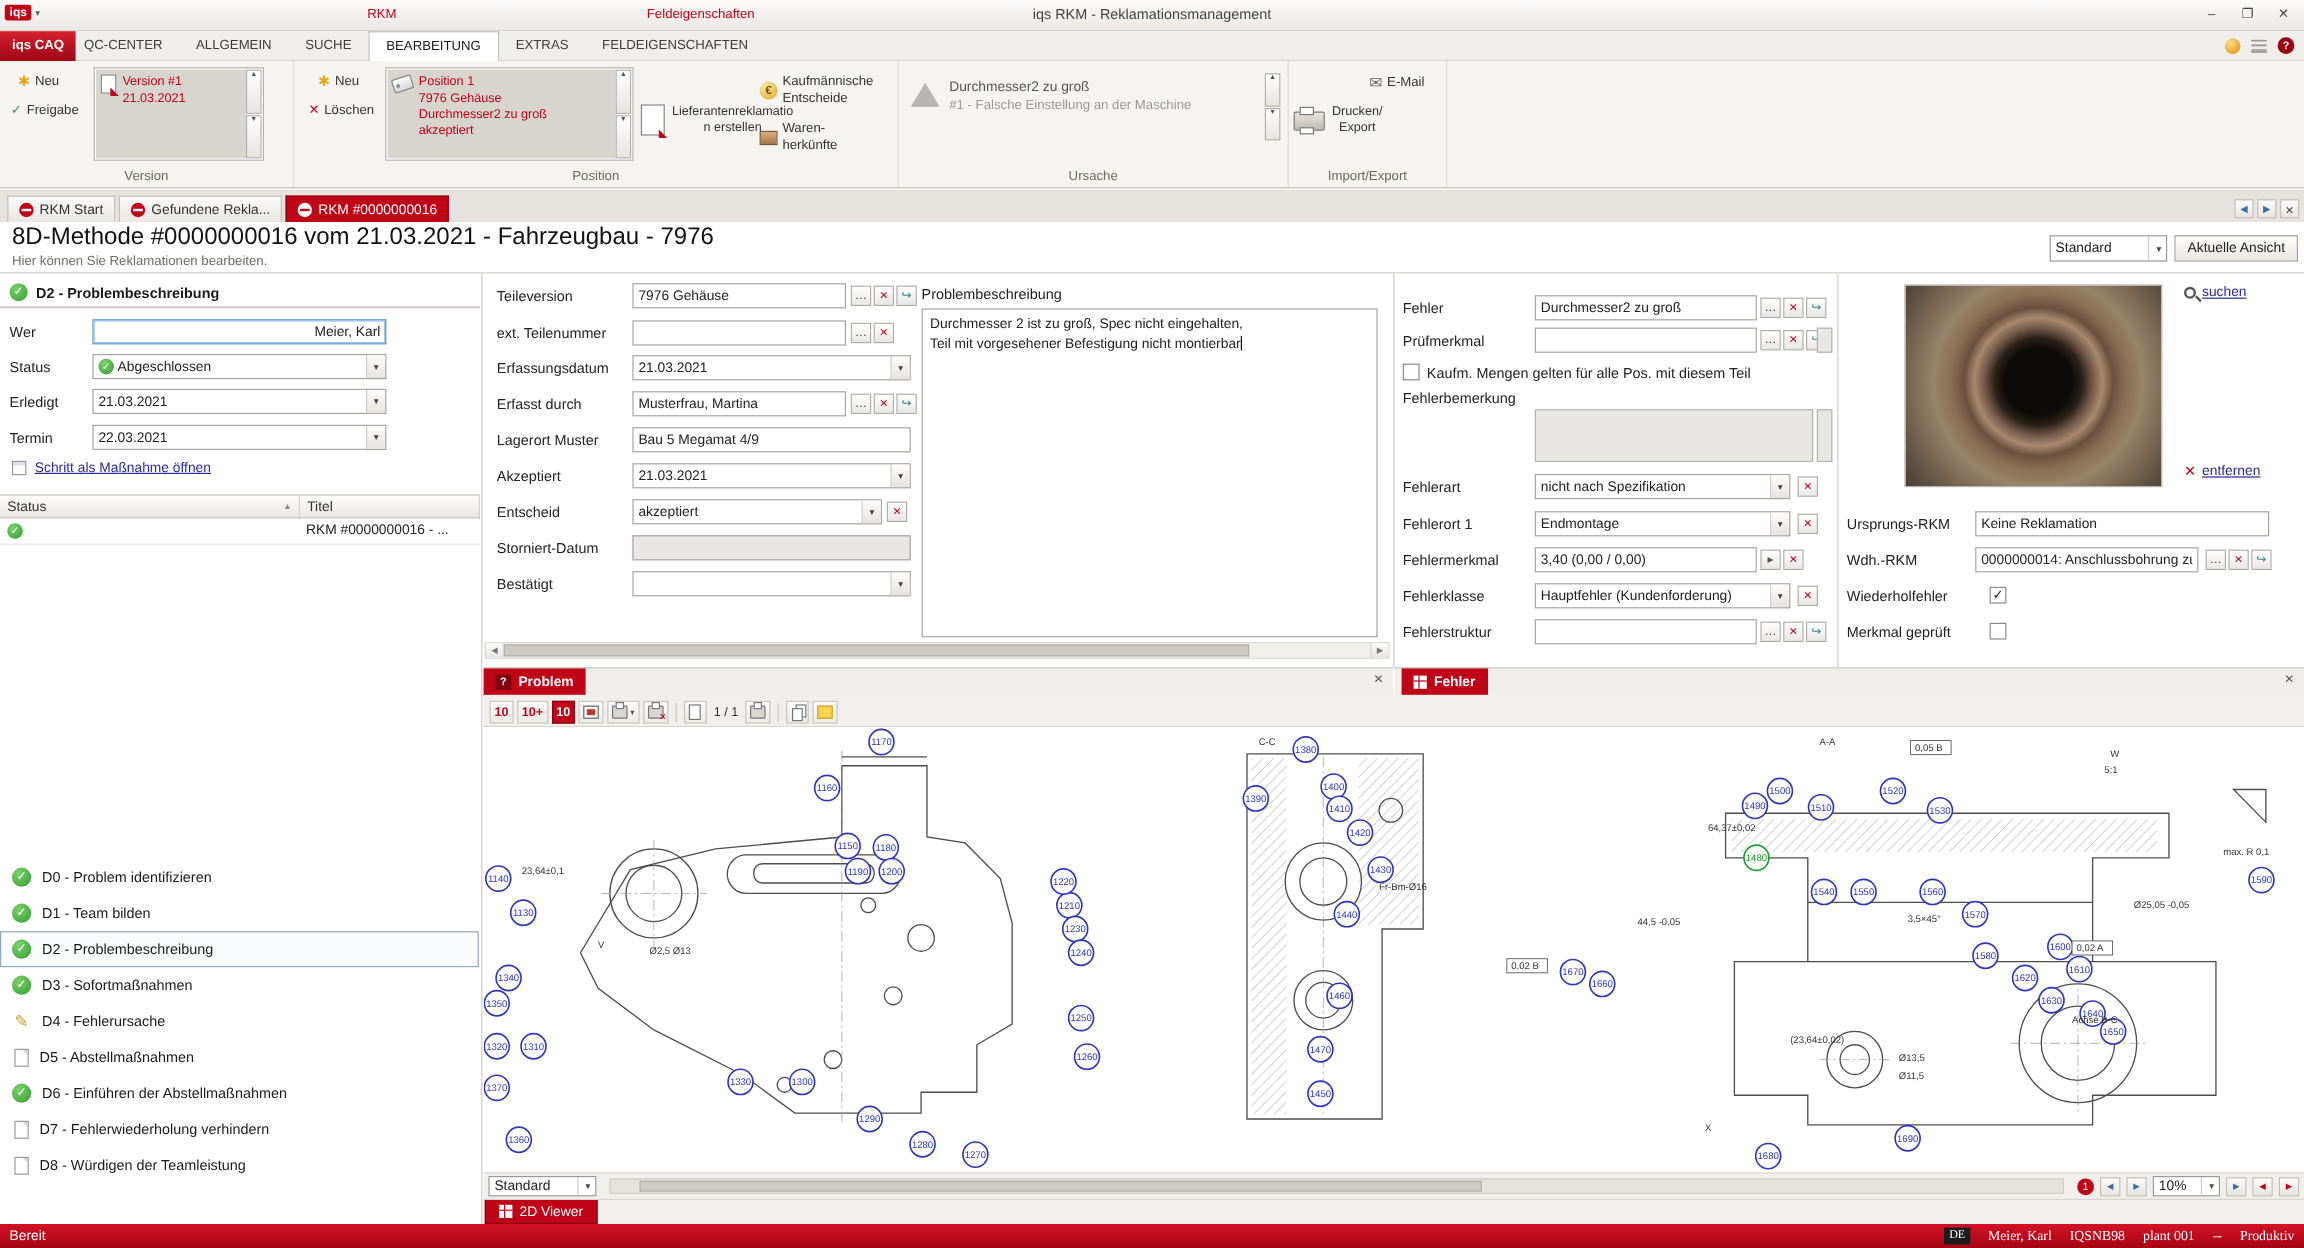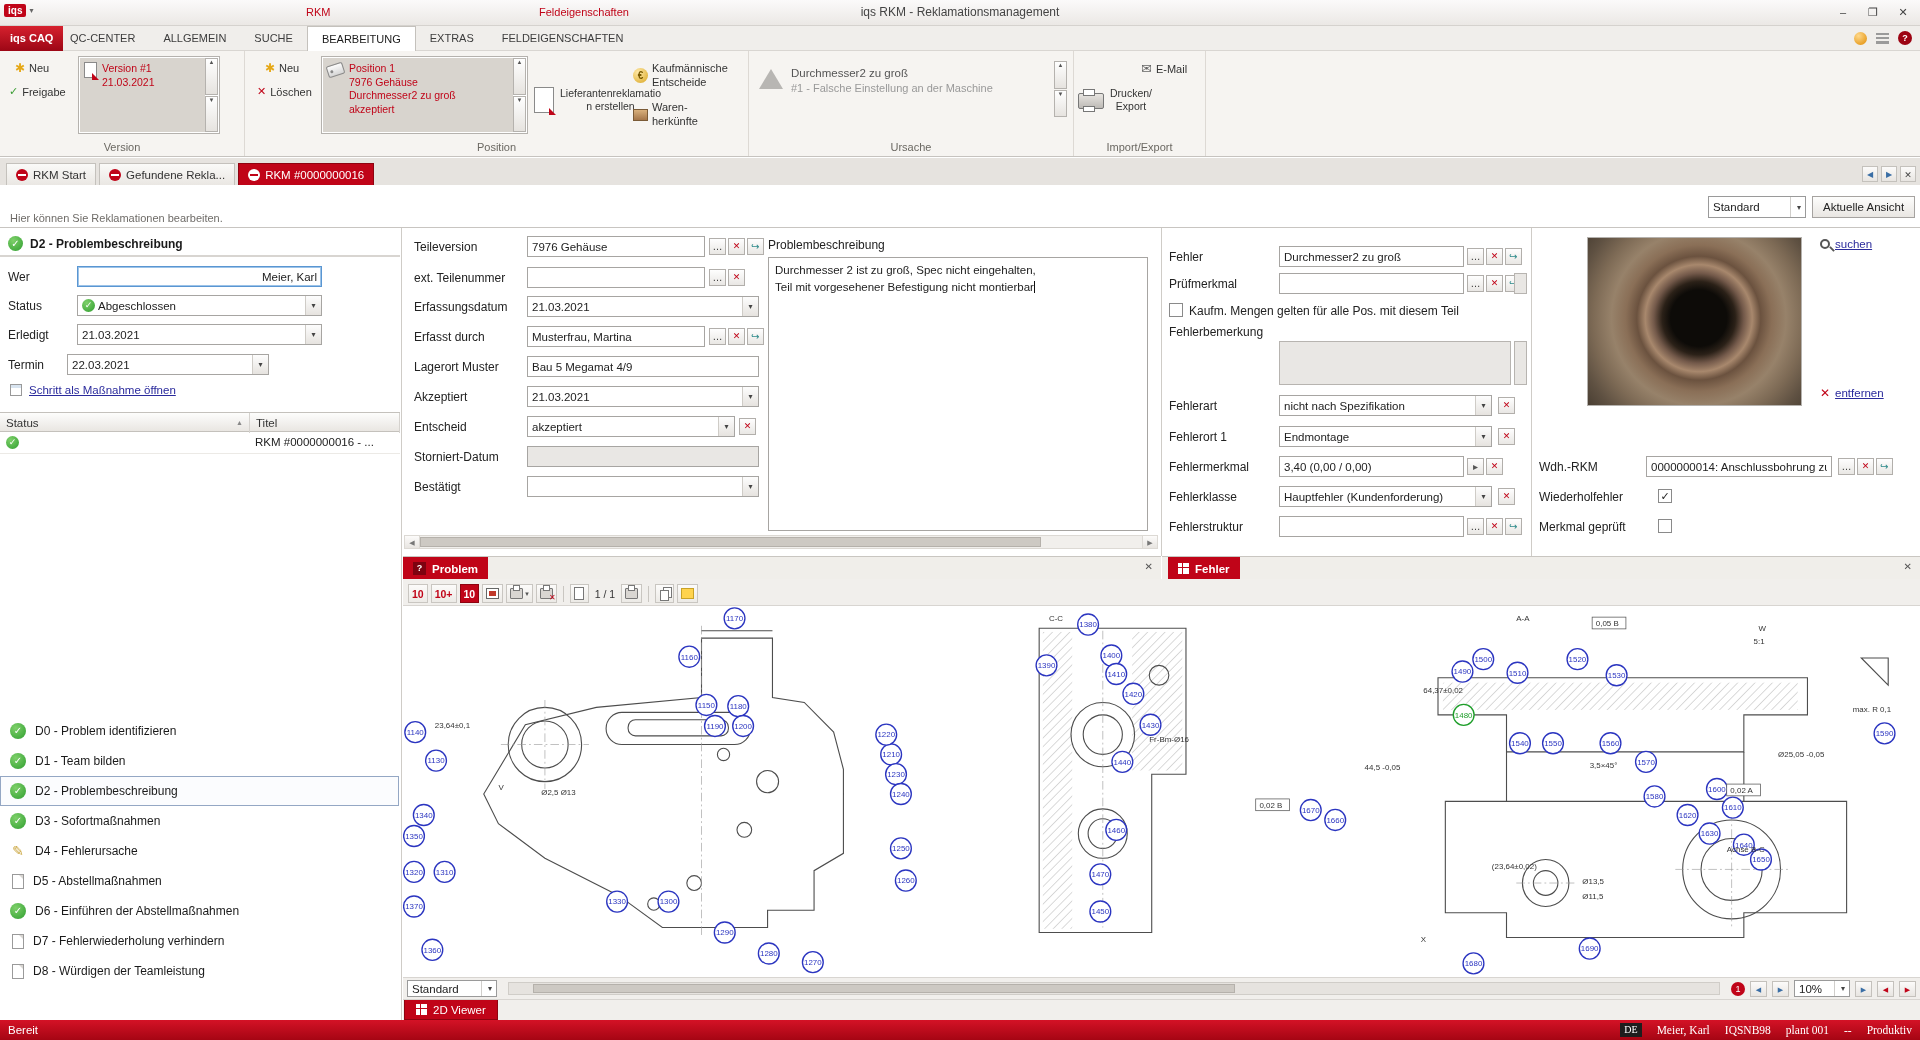--- a/index.html
+++ b/index.html
@@ -342,20 +342,21 @@
         </div>
       </div>
     <div class="dtnav">
       <span class="dtn">◀</span>
       <span class="dtn">▶</span>
       <span class="dtn x">✕</span>
     </div>
   </div>
 
   <div class="pagehead">
+    <div class="ph-title">8D-Methode #0000000016 vom 21.03.2021 - Fahrzeugbau - 7976</div>
     <div class="ph-sub">Hier können Sie Reklamationen bearbeiten.</div>
     <div class="ph-select" style="left:1708px;top:11px;width:98px">
         <span>Standard</span>
         <span class="dd8">▾</span>
       </div>
     <div class="ph-btn" style="left:1812px;top:11px">Aktuelle Ansicht</div>
   </div>
 
   <div class="panel" style="left:0;top:228px;width:400px;height:792px">
     <div class="sp-header">
@@ -379,21 +380,21 @@
         </div>
         <div class="frow" style="top: 96px;">
           <span class="flabel" style="left: 8px;">Erledigt</span>
           <div class="fctl" style="left: 77px; width: 245px;">
             <span class="val">21.03.2021</span>
             <span class="dd">▾</span>
           </div>
         </div>
         <div class="frow" style="top: 126px;">
           <span class="flabel" style="left: 8px;">Termin</span>
-          <div class="fctl" style="left: 67px; width: 202px;">
+          <div class="fctl" style="left: 77px; width: 245px;">
             <span class="val">22.03.2021</span>
             <span class="dd">▾</span>
           </div>
         </div>
       </div>
     <div class="sp-link">
       <span class="icon-grid"></span>
       <a>Schritt als Maßnahme öffnen</a>
     </div>
     <div class="sp-table">
@@ -604,20 +605,26 @@
     <div class="searchlink" style="left:288px;top:10px">
       <span class="icon-mag"></span>
       <a>suchen</a>
     </div>
     <div class="photo" style="left:55px;top:9px;width:215px;height:169px"></div>
     <div class="removelink" style="left:288px;top:158px">
       <span class="xred2">✕</span>
       <a>entfernen</a>
     </div>
     <div id="mediaFields" style="position:absolute;inset:0">
+        <div class="frow" style="top: 198px;">
+          <span class="flabel" style="left: 7px;">Ursprungs-RKM</span>
+          <div class="fctl" style="left: 114px; width: 245px;">
+            <span class="val">Keine Reklamation</span>
+          </div>
+        </div>
         <div class="frow" style="top: 228px;">
           <span class="flabel" style="left: 7px;">Wdh.-RKM</span>
           <div class="fctl" style="left: 114px; width: 186px;">
             <span class="val">0000000014: Anschlussbohrung zu ...</span>
           </div>
           <span class="fbtn ellipsis" style="left: 306px;">…</span>
           <span class="fbtn clear" style="left: 325px;">✕</span>
           <span class="fbtn goto" style="left: 344px;">↪</span>
         </div>
         <div class="frow" style="top: 258px;">

